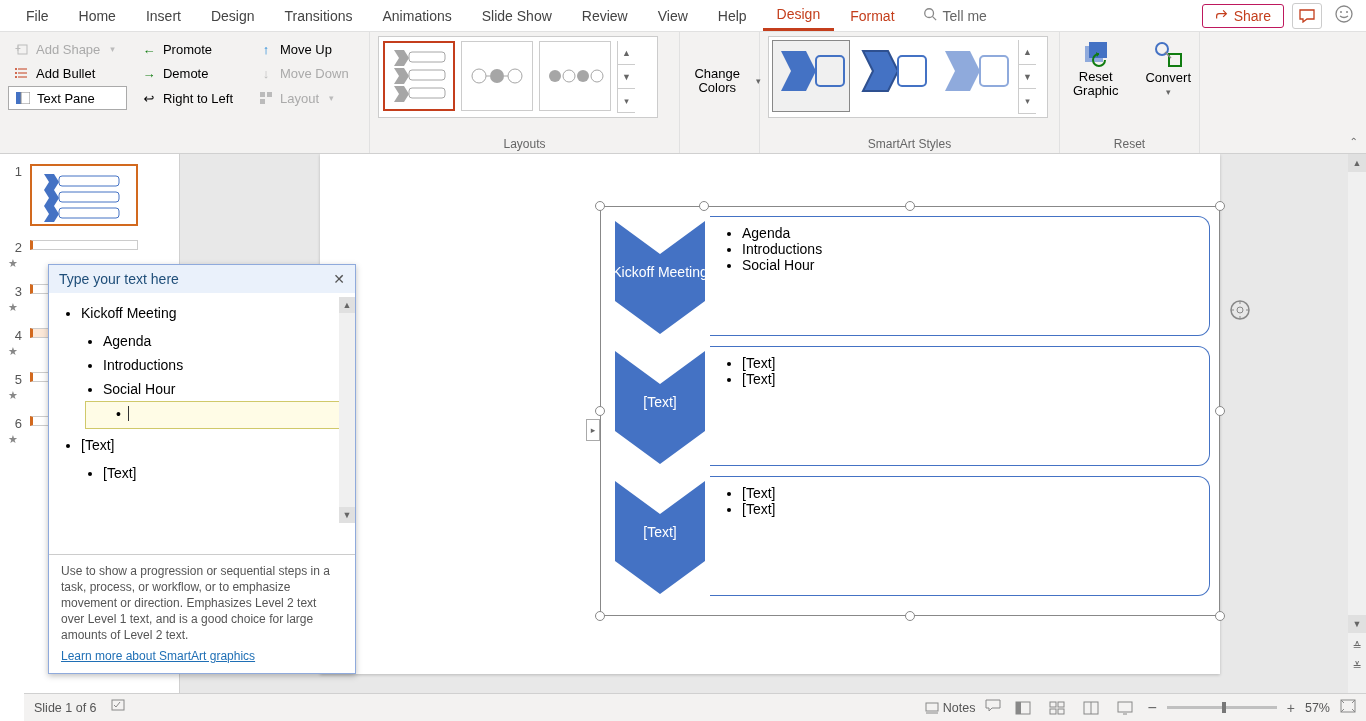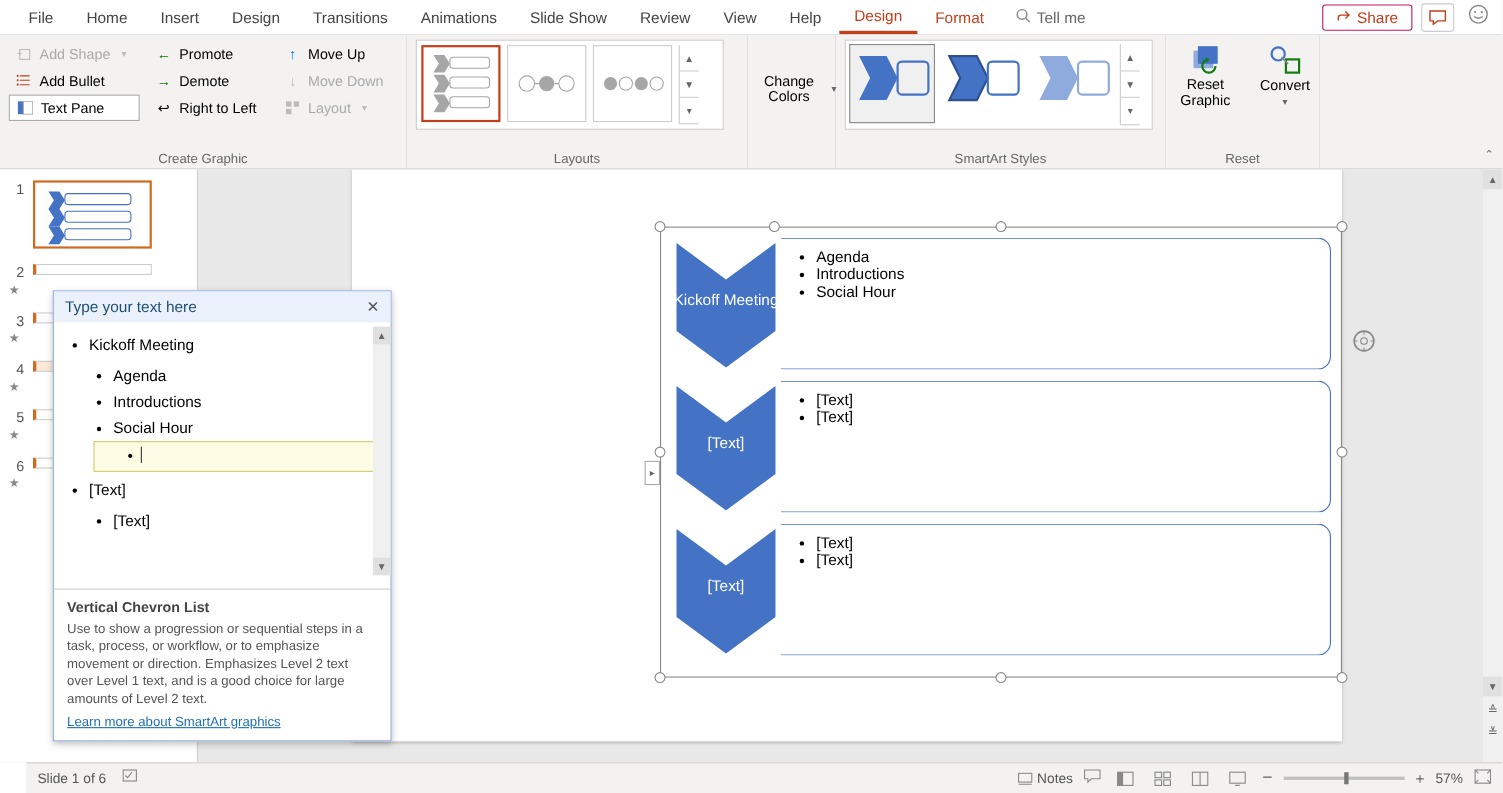--- a/index.html
+++ b/index.html
@@ -230,21 +230,20 @@
                 <rect x="0" y="0" width="5" height="5" fill="#bbb"></rect>
                 <rect x="7" y="0" width="5" height="5" fill="#bbb"></rect>
                 <rect x="0" y="7" width="5" height="5" fill="#bbb"></rect>
               </svg>
             </span>
             <span>Layout</span>
             <span style="margin-left:4px;font-size:9px;color:#bbb">▾</span>
           </div>
       </div>
     </div>
-    <div class="ribbon-group-label">Create Graphic</div>
   </div>
 
   <div class="ribbon-group rg-layouts">
     <div class="layouts-box">
       <div class="layout-thumb sel">
         <svg width="60" height="56" viewBox="0 0 60 56">
             <path d="M5 2 H15 L20 10 L15 18 H5 L10 10 Z" fill="#a6a6a6"></path>
             <rect x="20" y="4" width="36" height="10" rx="3" fill="none" stroke="#a6a6a6"></rect>
             <path d="M5 20 H15 L20 28 L15 36 H5 L10 28 Z" fill="#a6a6a6"></path>
             <rect x="20" y="22" width="36" height="10" rx="3" fill="none" stroke="#a6a6a6"></rect>
@@ -494,21 +493,20 @@
         <ul>
           <li>[Text]</li>
         </ul>
       </ul>
     </div>
     <div class="tp-scroll">
         <div class="up">▲</div>
         <div class="down">▼</div>
       </div>
     <div class="tp-footer">
-      <div class="ft-title">Vertical Chevron List</div>
       <div style="line-height:16px">Use to show a progression or sequential steps in a task, process, or workflow, or to emphasize movement or direction. Emphasizes Level 2 text over Level 1 text, and is a good choice for large amounts of Level 2 text.</div>
       <div style="margin-top:6px"><a href="#">Learn more about SmartArt graphics</a></div>
     </div>
   </div>
 </div>
 
 <div class="statusbar">
   <span>Slide 1 of 6</span>
   <span><svg width="16" height="14">
         <rect x="1" y="1" width="12" height="10" fill="none" stroke="#888"></rect>

